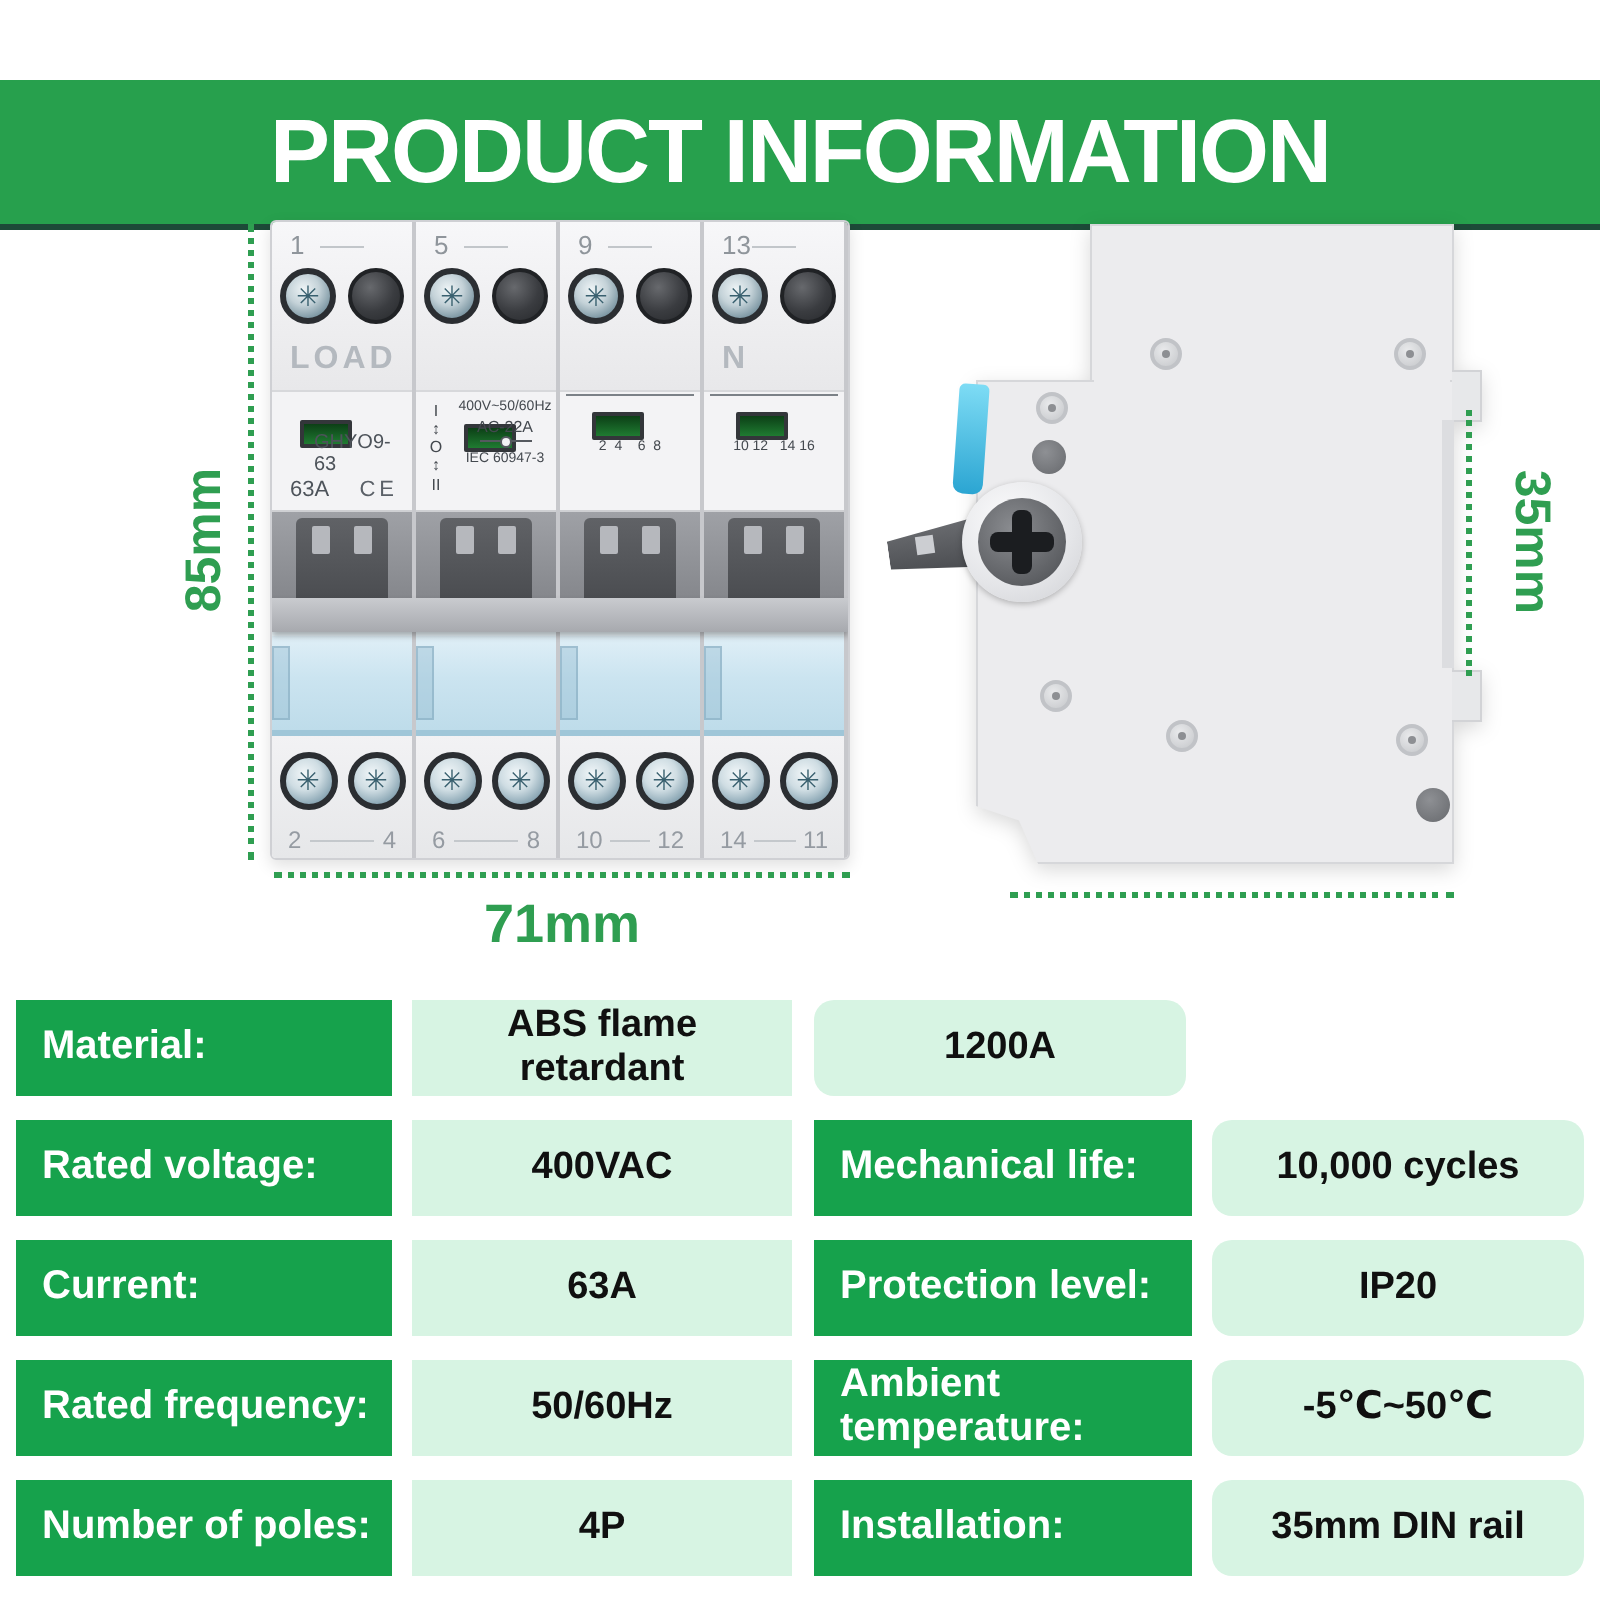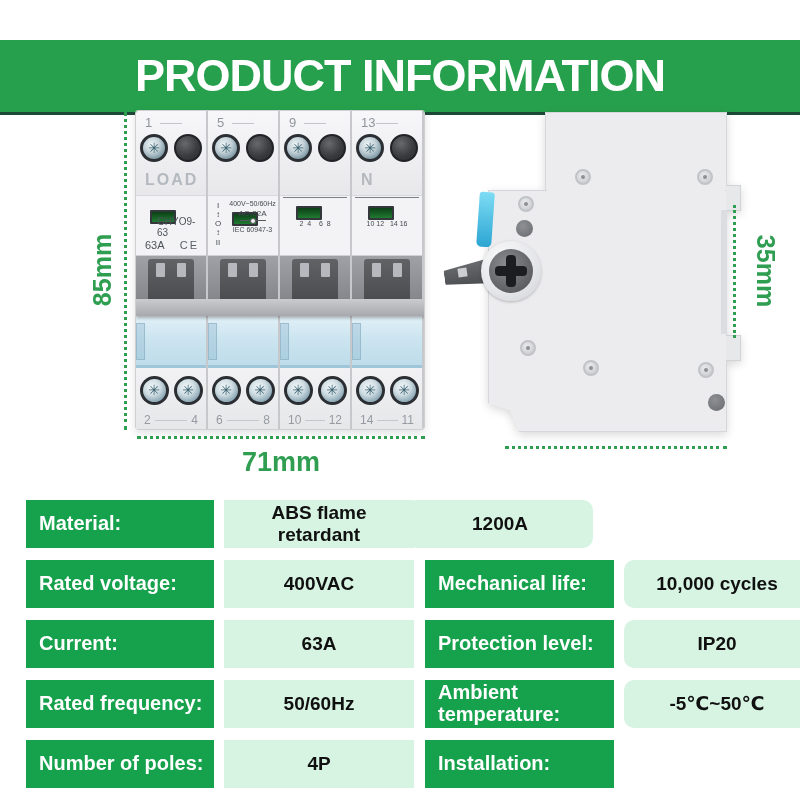--- a/index.html
+++ b/index.html
@@ -104,21 +104,21 @@
   .d35{left:717px;top:256px;width:96px;height:30px;font-size:25px;transform:rotate(90deg);}
   .d62l{left:505px;top:446px;width:222px;}
   .d62{left:505px;top:456px;width:222px;font-size:27px;}
 
   
   .spec-col{position:absolute;top:500px;}
   .spec-col.left{left:8px;}
   .spec-col.right{left:407px;}
   .spec-row{display:flex;margin-bottom:12px;}
   .spec-label{height:48px;background:#16a24c;color:#fff;font-weight:bold;font-size:20px;line-height:1.08;
-              display:flex;align-items:center;padding-left:13px;box-sizing:border-box;margin-right:10px;margin-left:18px;}
+              display:flex;align-items:center;padding-left:13px;box-sizing:border-box;margin-right:10px;}
   .spec-value{height:48px;background:#d7f4e3;color:#101010;font-weight:bold;font-size:19px;line-height:1.15;
               display:flex;align-items:center;justify-content:center;text-align:center;padding:0 22px;box-sizing:border-box;}
   .spec-col.left .spec-label{width:188px;}
   .spec-col.left .spec-value{width:190px;}
   .spec-col.right .spec-label{width:189px;}
   .spec-col.right .spec-value{width:186px;border-radius:10px;}
 </style>
 </head>
 <body>
 
@@ -353,16 +353,17 @@
     <div class="spec-row">
       <div class="spec-label">Protection level:</div>
       <div class="spec-value">IP20</div>
     </div>
     <div class="spec-row">
       <div class="spec-label">Ambient temperature:</div>
       <div class="spec-value">-5℃~50℃</div>
     </div>
     <div class="spec-row">
       <div class="spec-label">Installation:</div>
+      <div class="spec-value">35mm DIN rail</div>
     </div>
   </div>
 
 </div>
 
 </body></html>

